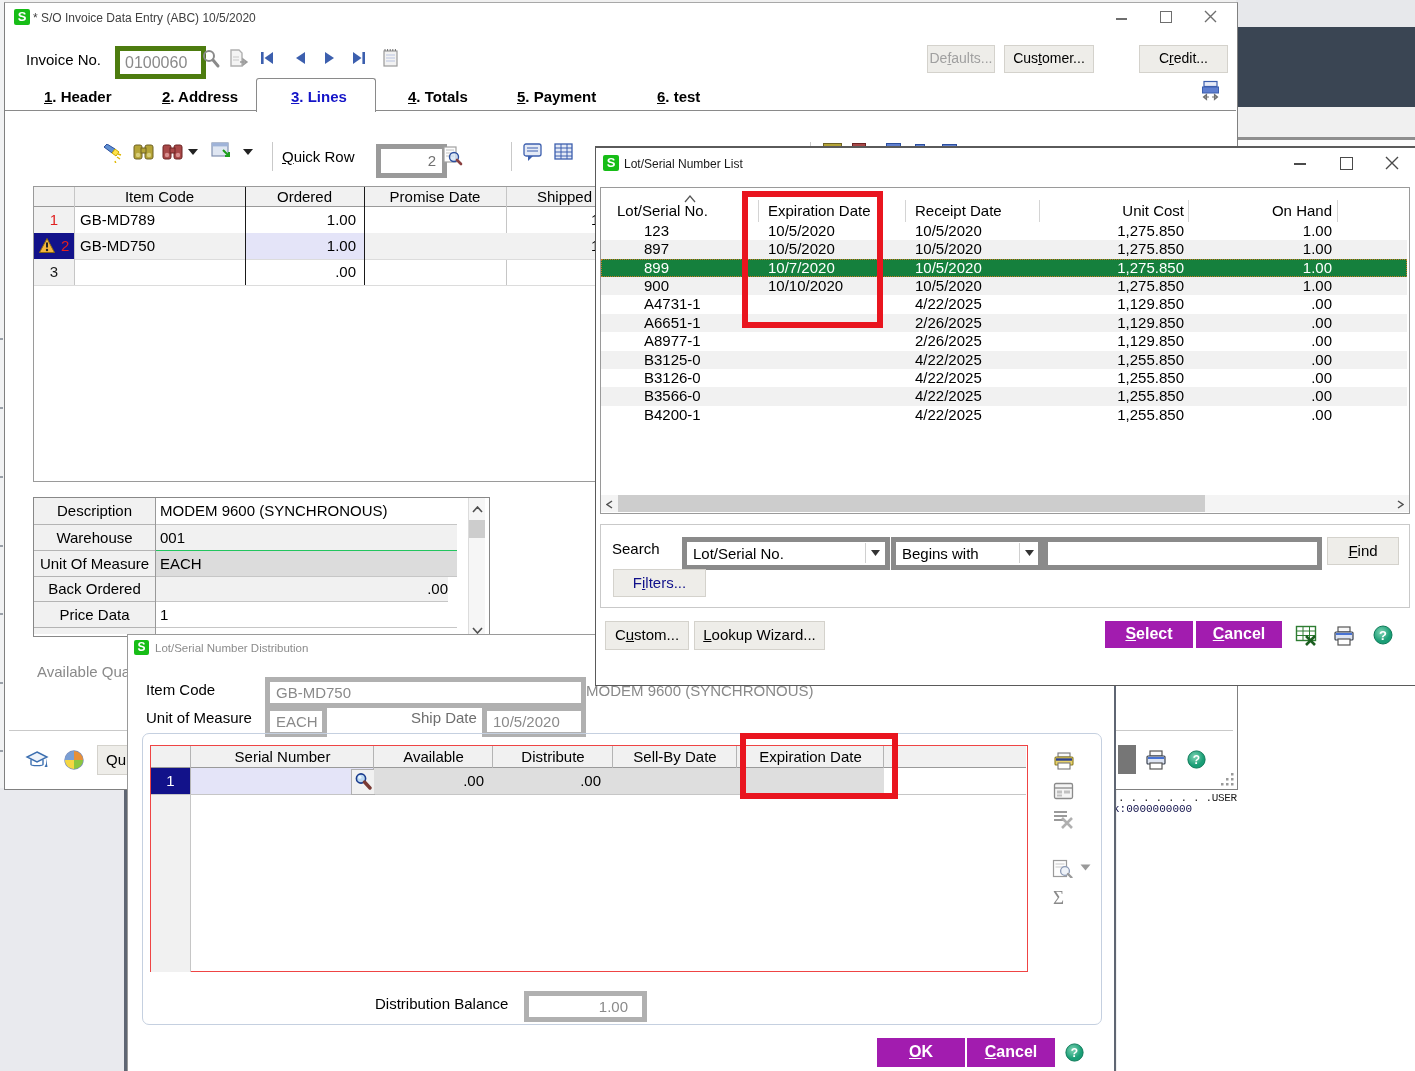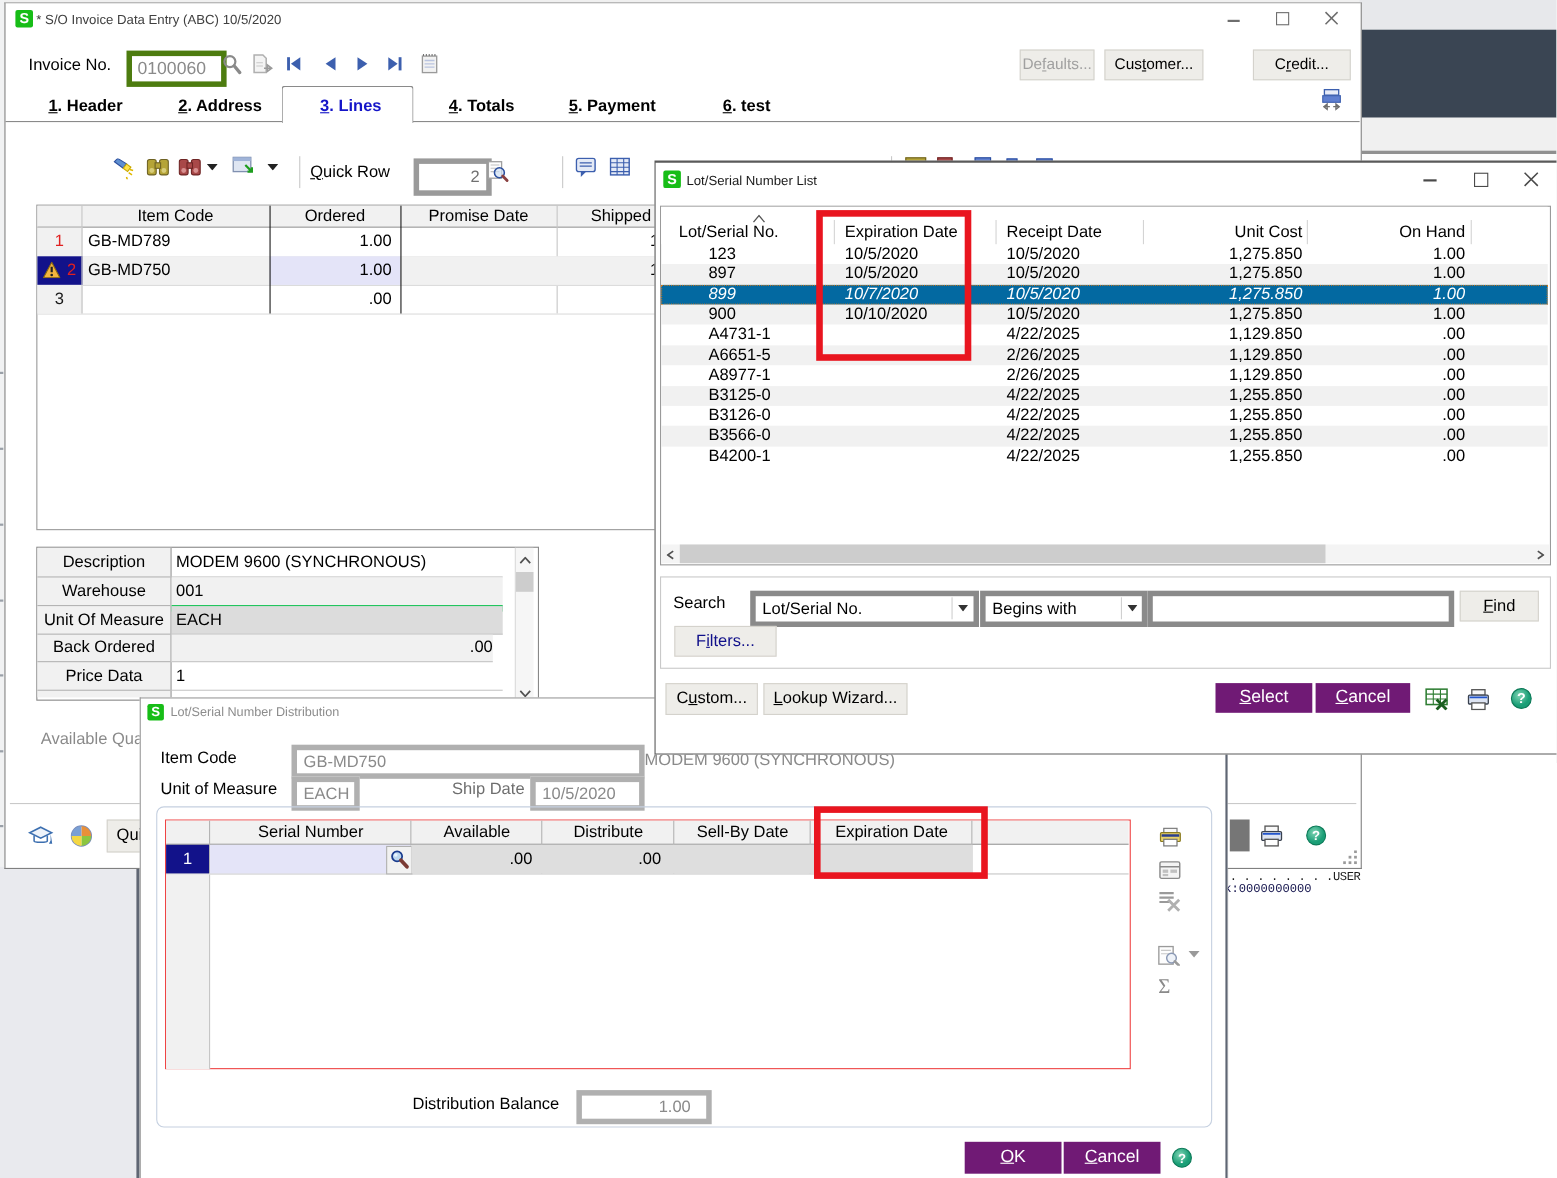--- a/index.html
+++ b/index.html
@@ -1,21 +1,21 @@
 <!DOCTYPE html>
 <html><head>
 <meta charset="utf-8">
 <style>
   html,body{margin:0;padding:0;width:1415px;height:1071px;overflow:hidden;
     font-family:"Liberation Sans",sans-serif;background:#f0f0f0;}
   #screen{position:absolute;left:0;top:0;width:1415px;height:1071px;overflow:hidden;}
   .a{position:absolute;}
   .btn{position:absolute;background:#eeede9;border:1px solid #d4d2cc;color:#000;
     font-size:14px;text-align:center;}
-  .btnd{position:absolute;background:#701a75;color:#fff;font-size:15px;text-align:center;}
+  .btnd{position:absolute;background:#a21caf;color:#fff;font-size:15px;text-align:center;font-weight:bold;}
   .ip{position:absolute;background:#fff;border:5px solid #4d7c0f;}
   svg{display:block;}
   .lr{position:relative;height:18.36px;overflow:hidden;}
   .lr div{position:absolute;top:0px;}
   .lr .c1{left:16px;margin-left:27px;} .lr .c2{left:167px;} .lr .c3{left:314px;}
   .lr .c4{left:436px;width:147px;text-align:right;} .lr .c5{left:586px;width:145px;text-align:right;}
   .alt{background:#f1f1f1;}
 </style>
 </head>
 <body>
@@ -438,42 +438,42 @@
             <div class="c4">1,275.850</div>
             <div class="c5">1.00</div>
           </div>
       <div class="lr alt">
             <div class="c1">897</div>
             <div class="c2">10/5/2020</div>
             <div class="c3">10/5/2020</div>
             <div class="c4">1,275.850</div>
             <div class="c5">1.00</div>
           </div>
-      <div class="lr" style="background:#0369a1;color:#fff;outline:1px dotted #c87820;outline-offset:-1px;font-style:italic;">
+      <div class="lr" style="background:#15803d;color:#fff;outline:1px dotted #c87820;outline-offset:-1px;">
             <div class="c1">899</div>
             <div class="c2">10/7/2020</div>
             <div class="c3">10/5/2020</div>
             <div class="c4">1,275.850</div>
             <div class="c5">1.00</div>
           </div>
       <div class="lr alt">
             <div class="c1">900</div>
             <div class="c2">10/10/2020</div>
             <div class="c3">10/5/2020</div>
             <div class="c4">1,275.850</div>
             <div class="c5">1.00</div>
           </div>
       <div class="lr">
             <div class="c1">A4731-1</div>
             <div class="c3">4/22/2025</div>
             <div class="c4">1,129.850</div>
             <div class="c5">.00</div>
           </div>
       <div class="lr alt">
-            <div class="c1">A6651-5</div>
+            <div class="c1">A6651-1</div>
             <div class="c3">2/26/2025</div>
             <div class="c4">1,129.850</div>
             <div class="c5">.00</div>
           </div>
       <div class="lr">
             <div class="c1">A8977-1</div>
             <div class="c3">2/26/2025</div>
             <div class="c4">1,129.850</div>
             <div class="c5">.00</div>
           </div>

